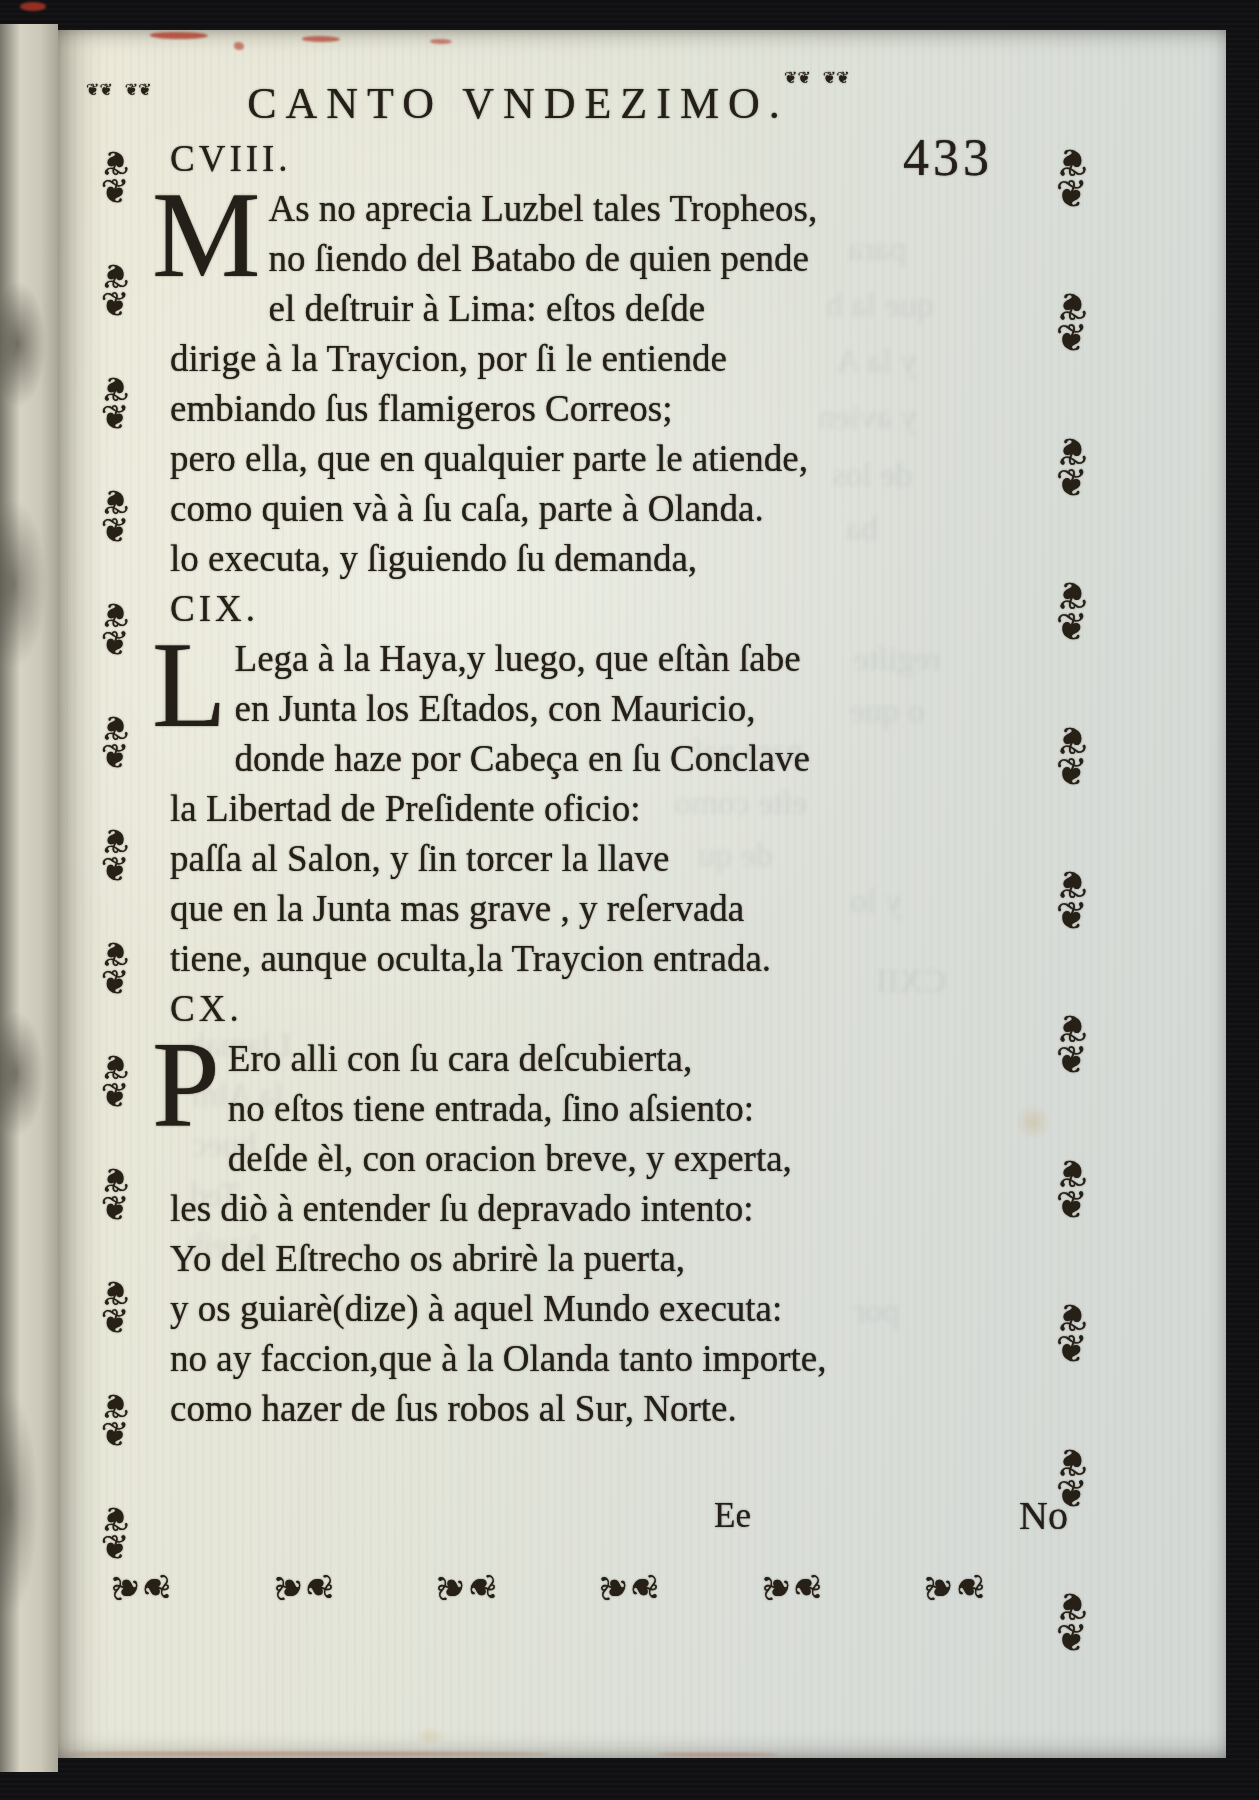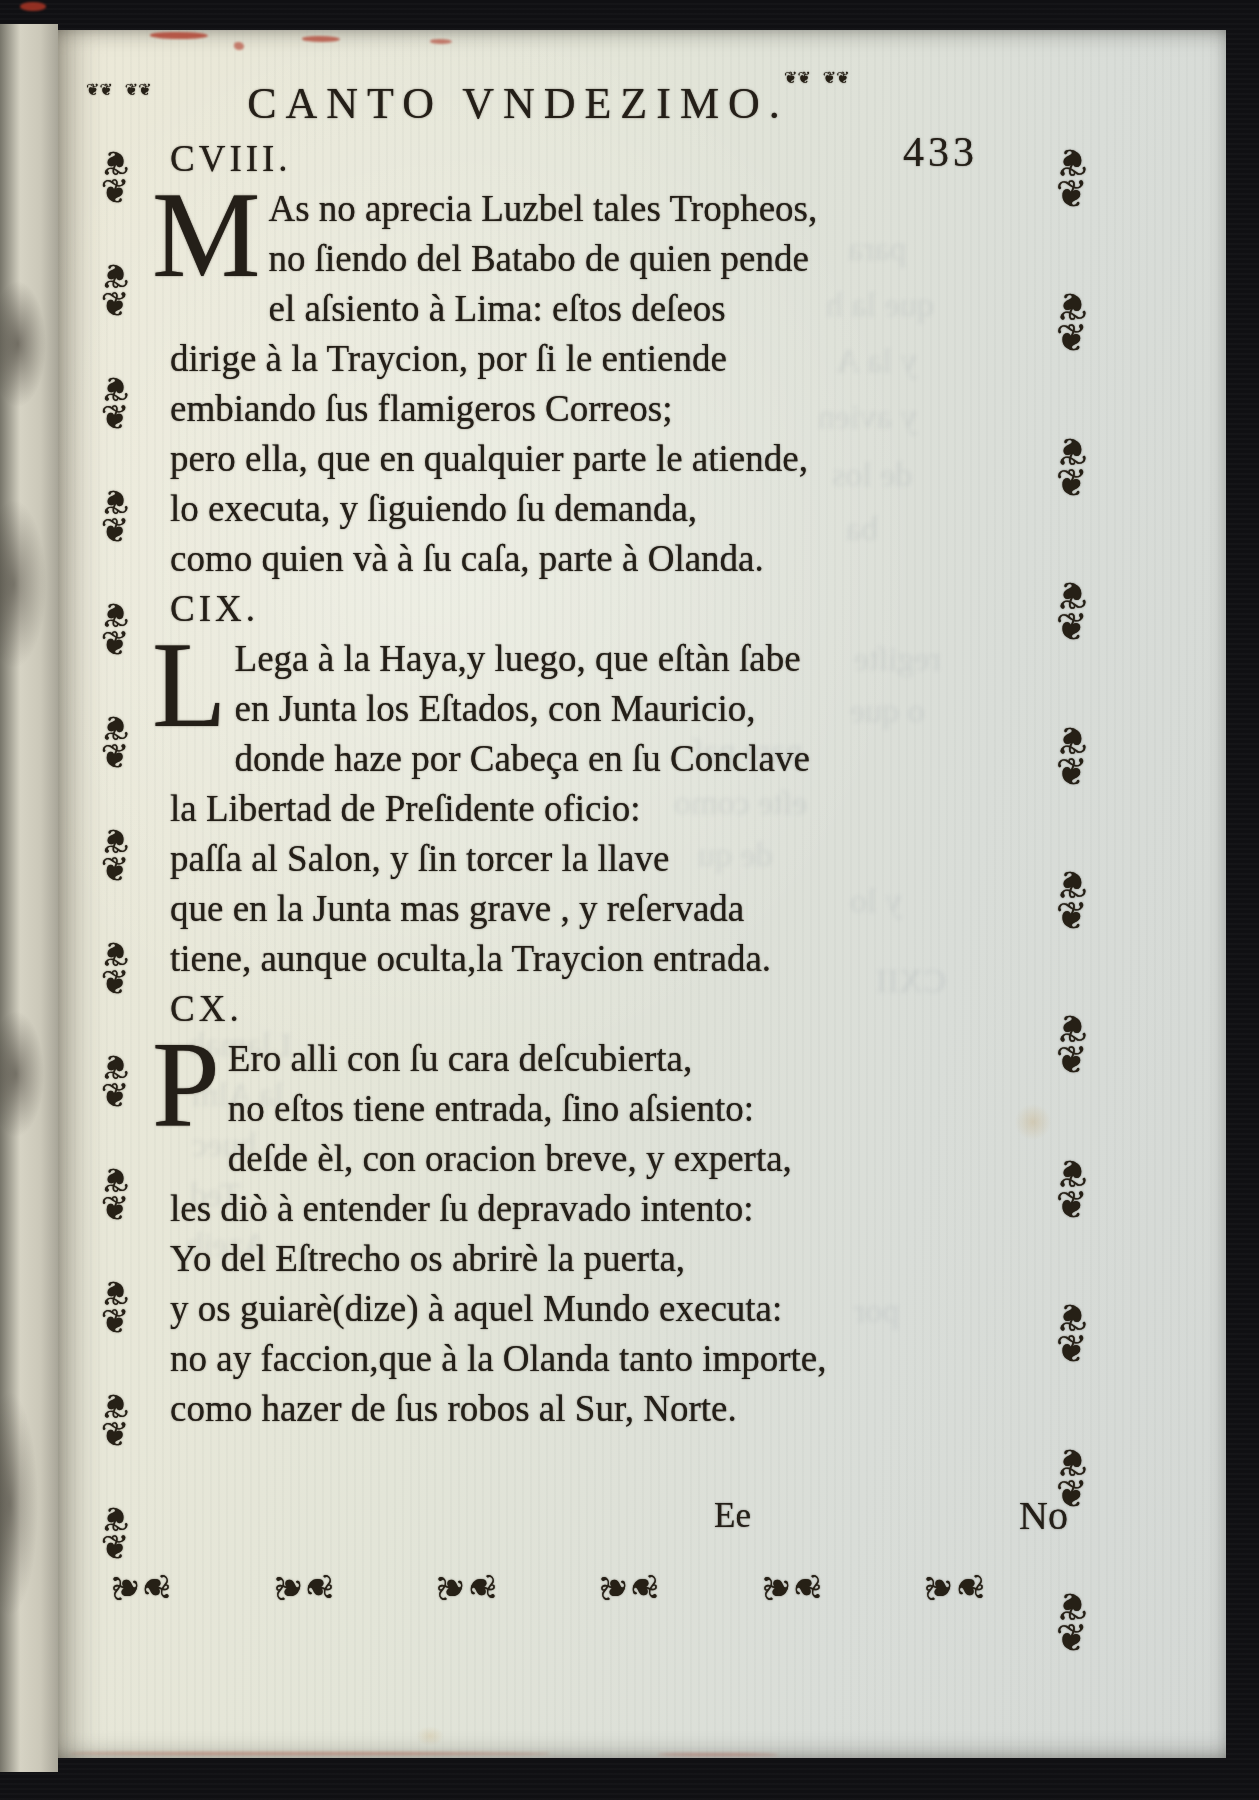--- a/index.html
+++ b/index.html
@@ -32,21 +32,21 @@
       inset -8px 0 20px -10px rgba(0,0,0,.22),
       inset 0 -12px 26px -14px rgba(0,0,0,.3),
       inset 0 14px 22px -16px rgba(0,0,0,.28);
   }
   .laid{position:absolute;inset:0;pointer-events:none;
     background:repeating-linear-gradient(90deg, rgba(110,120,115,.045) 0 2px, rgba(0,0,0,0) 2px 8px);}
   .ink{color:#241f18;text-shadow:0 0 1px rgba(35,28,20,.8),0 0 3px rgba(35,28,20,.22);}
 
   .running-title{position:absolute;top:48px;left:180px;width:560px;text-align:center;
     font-size:44px;letter-spacing:9px;font-weight:normal;white-space:nowrap;}
-  .page-number{position:absolute;top:98px;left:845px;font-size:42px;letter-spacing:4px;}
+  .page-number{position:absolute;top:98px;left:845px;font-size:52px;letter-spacing:4px;}
 
   .text-block{position:absolute;left:112px;top:104px;width:912px;}
   .stanza-no{width:700px;text-align:left;font-size:37px;letter-spacing:4px;line-height:50px;white-space:nowrap;}
   .vline{font-size:37px;line-height:50px;white-space:nowrap;}
   .stanza{overflow:visible;}
   .dropcap{float:left;font-size:122px;line-height:98px;height:100px;margin:2px 8px 0 -18px;
     font-weight:normal;}
 
   .signature{position:absolute;left:656px;top:1466px;font-size:35px;}
   .catchword{position:absolute;left:930px;top:1462px;font-size:40px;margin-left:31px;}
@@ -259,26 +259,26 @@
     <div class="running-title ink">CANTO VNDEZIMO.</div>
     <div class="page-number ink">433</div>
 
     <div class="text-block">
 
       <div class="stanza-no ink">CVIII.</div>
       <div class="stanza">
         <span class="dropcap ink">M</span>
         <div class="vline ink">As no aprecia Luzbel tales Tropheos,</div>
         <div class="vline ink">no ſiendo del Batabo de quien pende</div>
-        <div class="vline ink">el aſsiento à Lima: eſtos deſeos</div>
+        <div class="vline ink">el deſtruir à Lima: eſtos deſde</div>
         <div class="vline ink">dirige à la Traycion, por ſi le entiende</div>
         <div class="vline ink">embiando ſus flamigeros Correos;</div>
         <div class="vline ink">pero ella, que en qualquier parte le atiende,</div>
+        <div class="vline ink">como quien và à ſu caſa, parte à Olanda.</div>
         <div class="vline ink">lo executa, y ſiguiendo ſu demanda,</div>
-        <div class="vline ink">como quien và à ſu caſa, parte à Olanda.</div>
       </div>
 
       <div class="stanza-no ink">CIX.</div>
       <div class="stanza">
         <span class="dropcap ink">L</span>
         <div class="vline ink">Lega à la Haya,y luego, que eſtàn ſabe</div>
         <div class="vline ink">en Junta los Eſtados, con Mauricio,</div>
         <div class="vline ink">donde haze por Cabeça en ſu Conclave</div>
         <div class="vline ink">la Libertad de Preſidente oficio:</div>
         <div class="vline ink">paſſa al Salon, y ſin torcer la llave</div>

